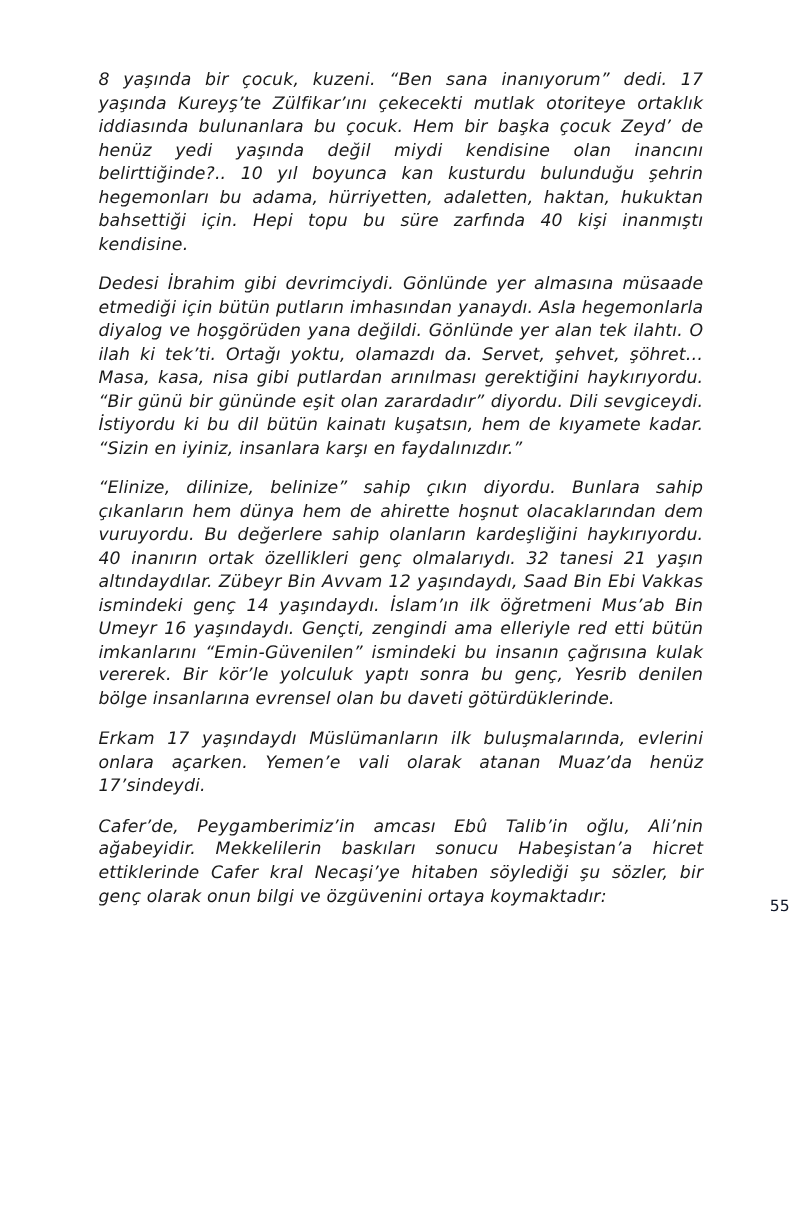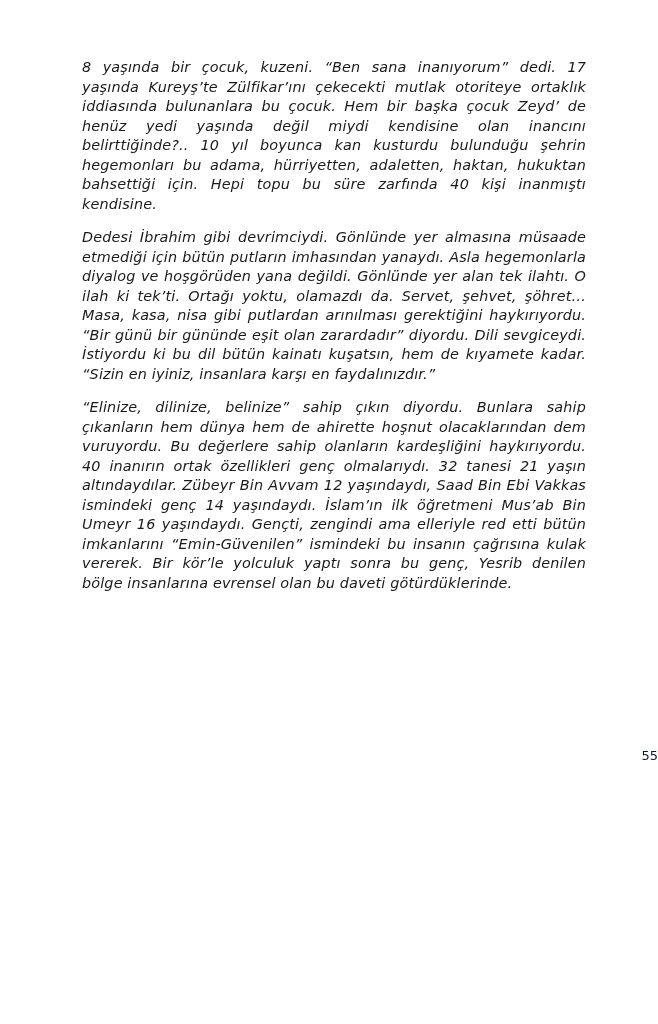--- a/index.html
+++ b/index.html
@@ -48,15 +48,17 @@
   }
 </style>
 </head>
 <body>
 
 <div class="page">
   <div class="body-text">
     <p class="para">8 yaşında bir çocuk, kuzeni. “Ben sana inanıyorum” dedi. 17 yaşında Kureyş’te Zülfikar’ını çekecekti mutlak otoriteye ortaklık iddiasında bulunanlara bu çocuk. Hem bir başka çocuk Zeyd’ de henüz yedi yaşında değil miydi kendisine olan inancını belirttiğinde?.. 10 yıl boyunca kan kusturdu bulunduğu şehrin hegemonları bu adama, hürriyetten, adaletten, haktan, hukuktan bahsettiği için. Hepi topu bu süre zarfında 40 kişi inanmıştı kendisine.</p>
     <p class="para">Dedesi İbrahim gibi devrimciydi. Gönlünde yer almasına müsaade etmediği için bütün putların imhasından yanaydı. Asla hegemonlarla diyalog ve hoşgörüden yana değildi. Gönlünde yer alan tek ilahtı. O ilah ki tek’ti. Ortağı yoktu, olamazdı da. Servet, şehvet, şöhret…Masa, kasa, nisa gibi putlardan arınılması gerektiğini haykırıyordu.   “Bir günü bir gününde eşit olan zarardadır” diyordu. Dili sevgiceydi. İstiyordu ki bu dil bütün kainatı kuşatsın, hem de kıyamete kadar. “Sizin en iyiniz, insanlara karşı en faydalınızdır.”</p>
     <p class="para">“Elinize, dilinize, belinize” sahip çıkın diyordu. Bunlara sahip çıkanların hem dünya hem de ahirette hoşnut olacaklarından dem vuruyordu. Bu değerlere sahip olanların kardeşliğini haykırıyordu. 40 inanırın ortak özellikleri genç olmalarıydı. 32 tanesi 21 yaşın altındaydılar. Zübeyr Bin Avvam 12 yaşındaydı, Saad Bin Ebi Vakkas ismindeki genç 14 yaşındaydı. İslam’ın ilk öğretmeni Mus’ab Bin Umeyr 16 yaşındaydı. Gençti, zengindi ama elleriyle red etti bütün imkanlarını “Emin-Güvenilen” ismindeki bu insanın çağrısına kulak vererek. Bir kör’le yolculuk yaptı sonra bu genç, Yesrib denilen bölge insanlarına evrensel olan bu daveti götürdüklerinde.</p>
+    <p class="para">Erkam 17 yaşındaydı Müslümanların ilk buluşmalarında, evlerini onlara açarken. Yemen’e vali olarak atanan Muaz’da henüz 17’sindeydi.</p>
+    <p class="para">Cafer’de, Peygamberimiz’in amcası Ebû Talib’in oğlu, Ali’nin ağabeyidir. Mekkelilerin baskıları sonucu Habeşistan’a hicret ettiklerinde Cafer kral Necaşi’ye hitaben söylediği şu sözler, bir genç olarak onun bilgi ve özgüvenini ortaya koymaktadır:</p>
   </div>
   <div class="folio">55</div>
 </div>
 
 </body></html>

